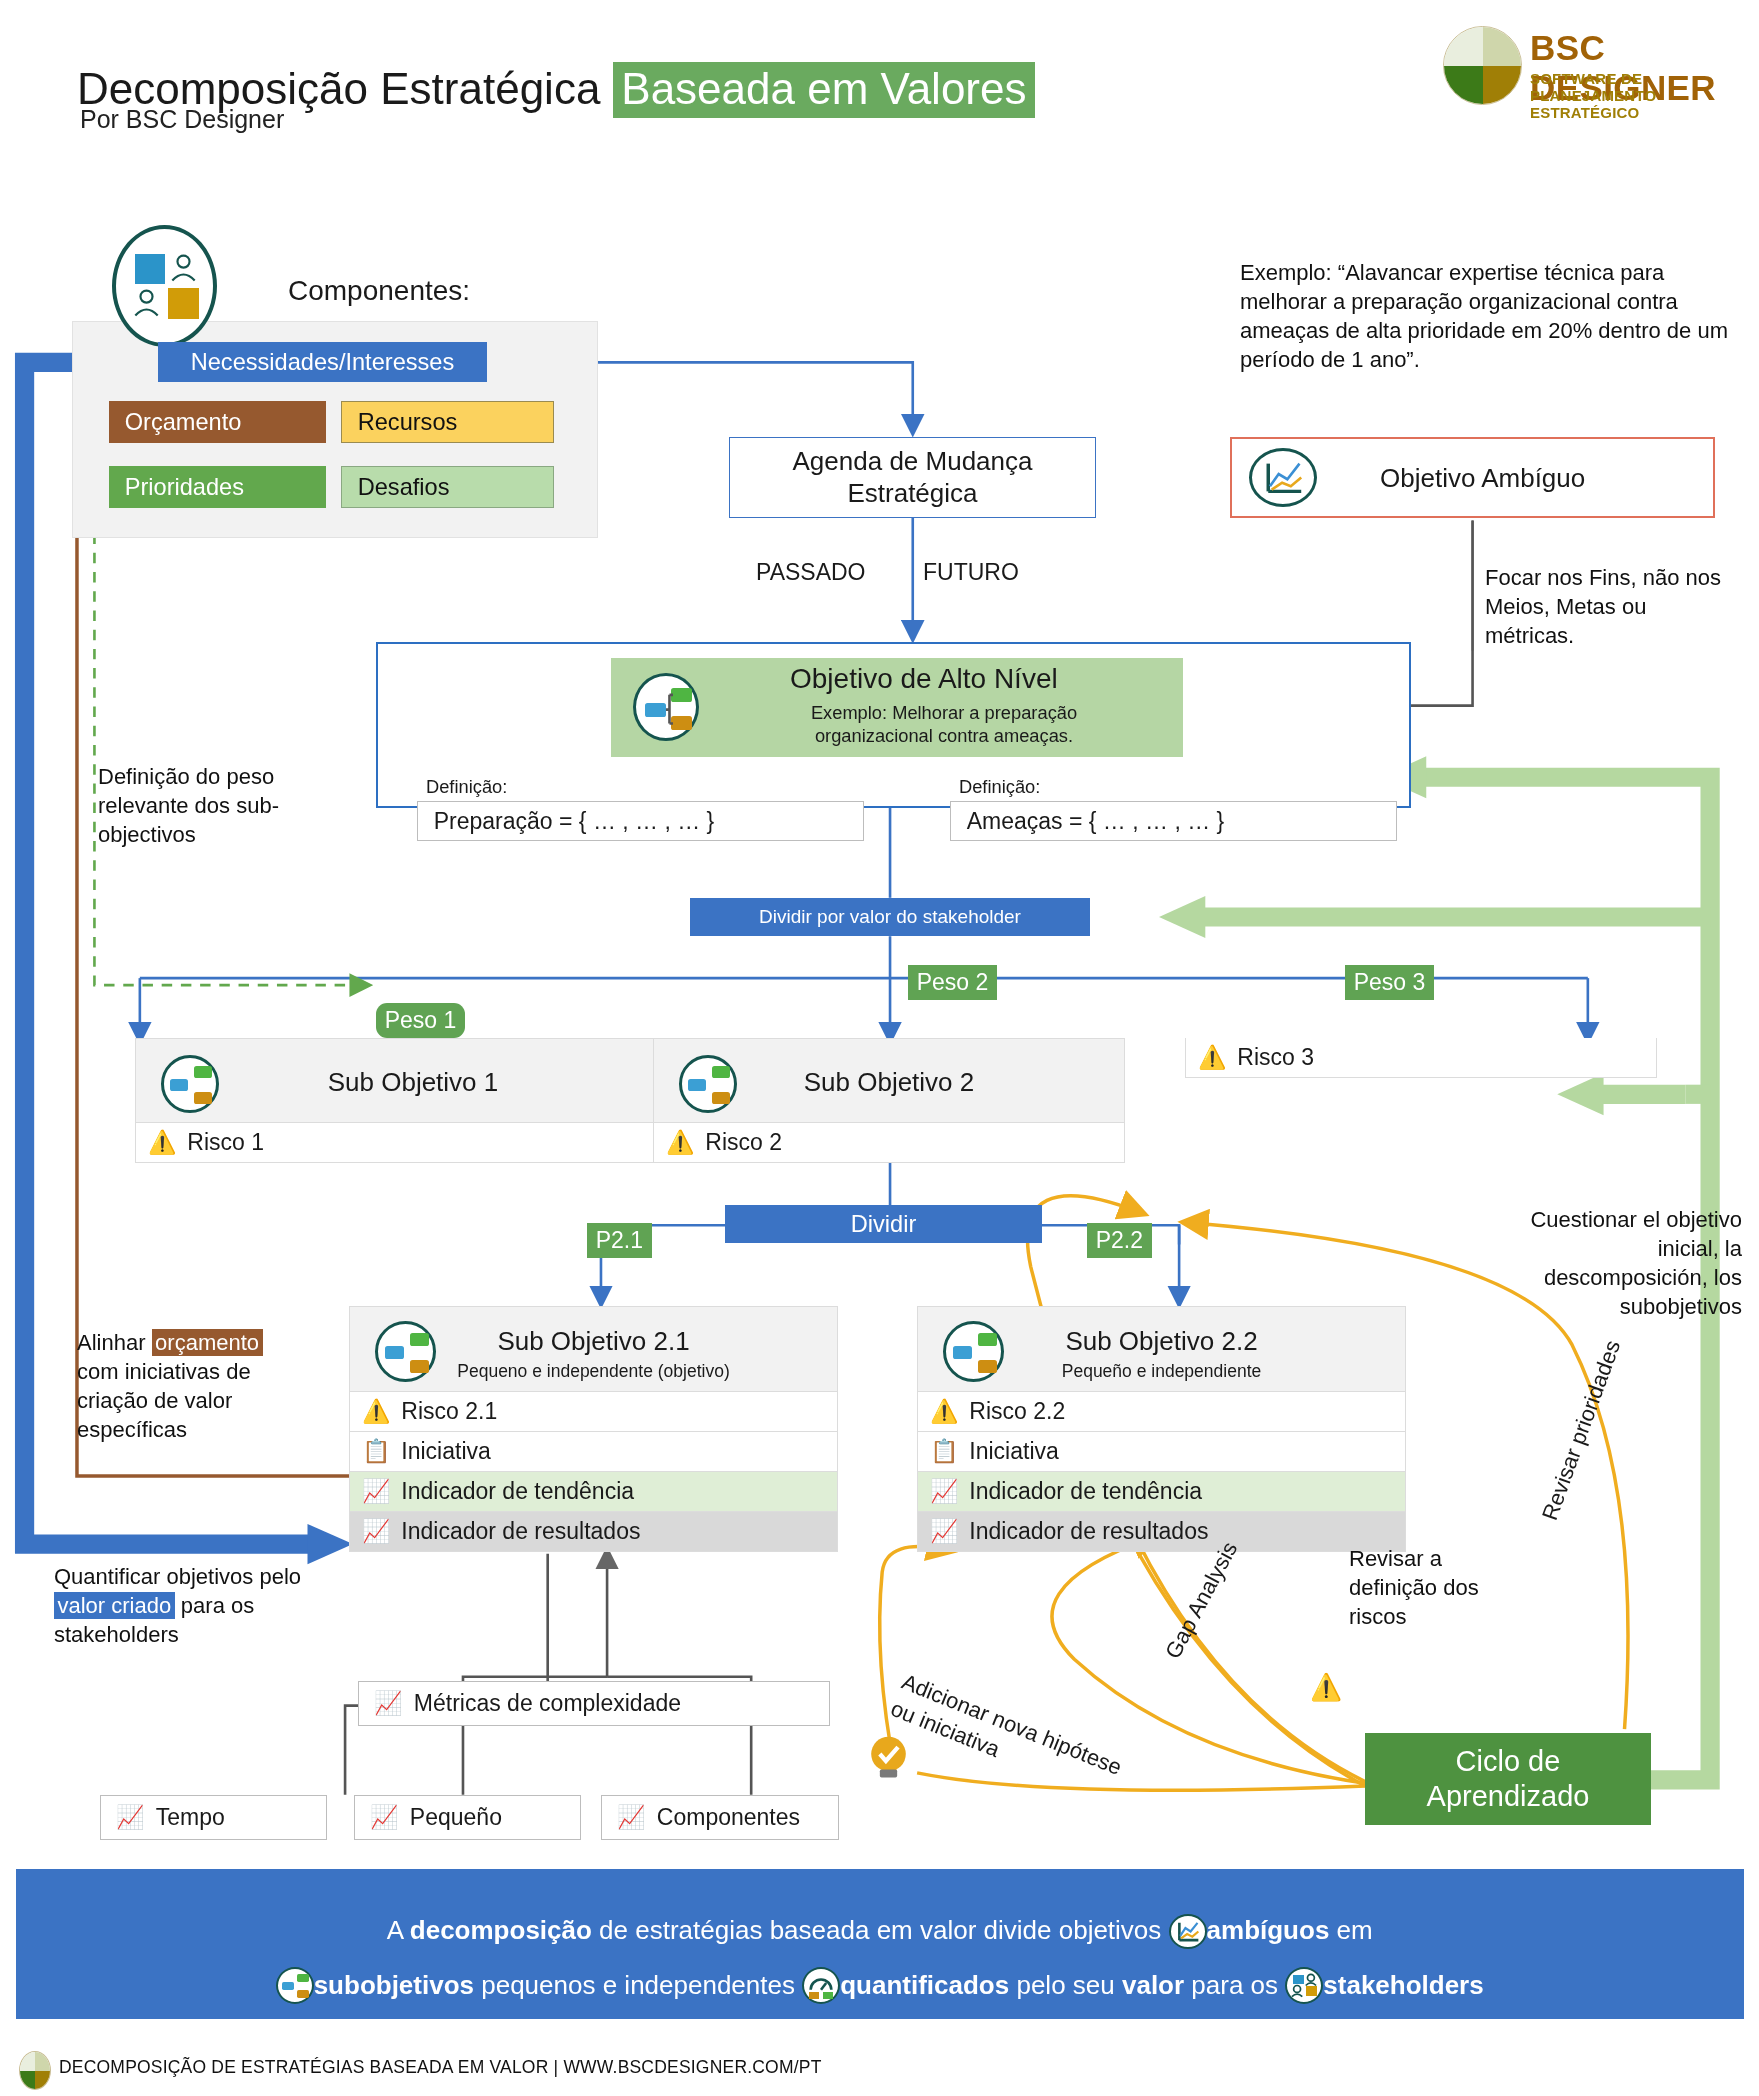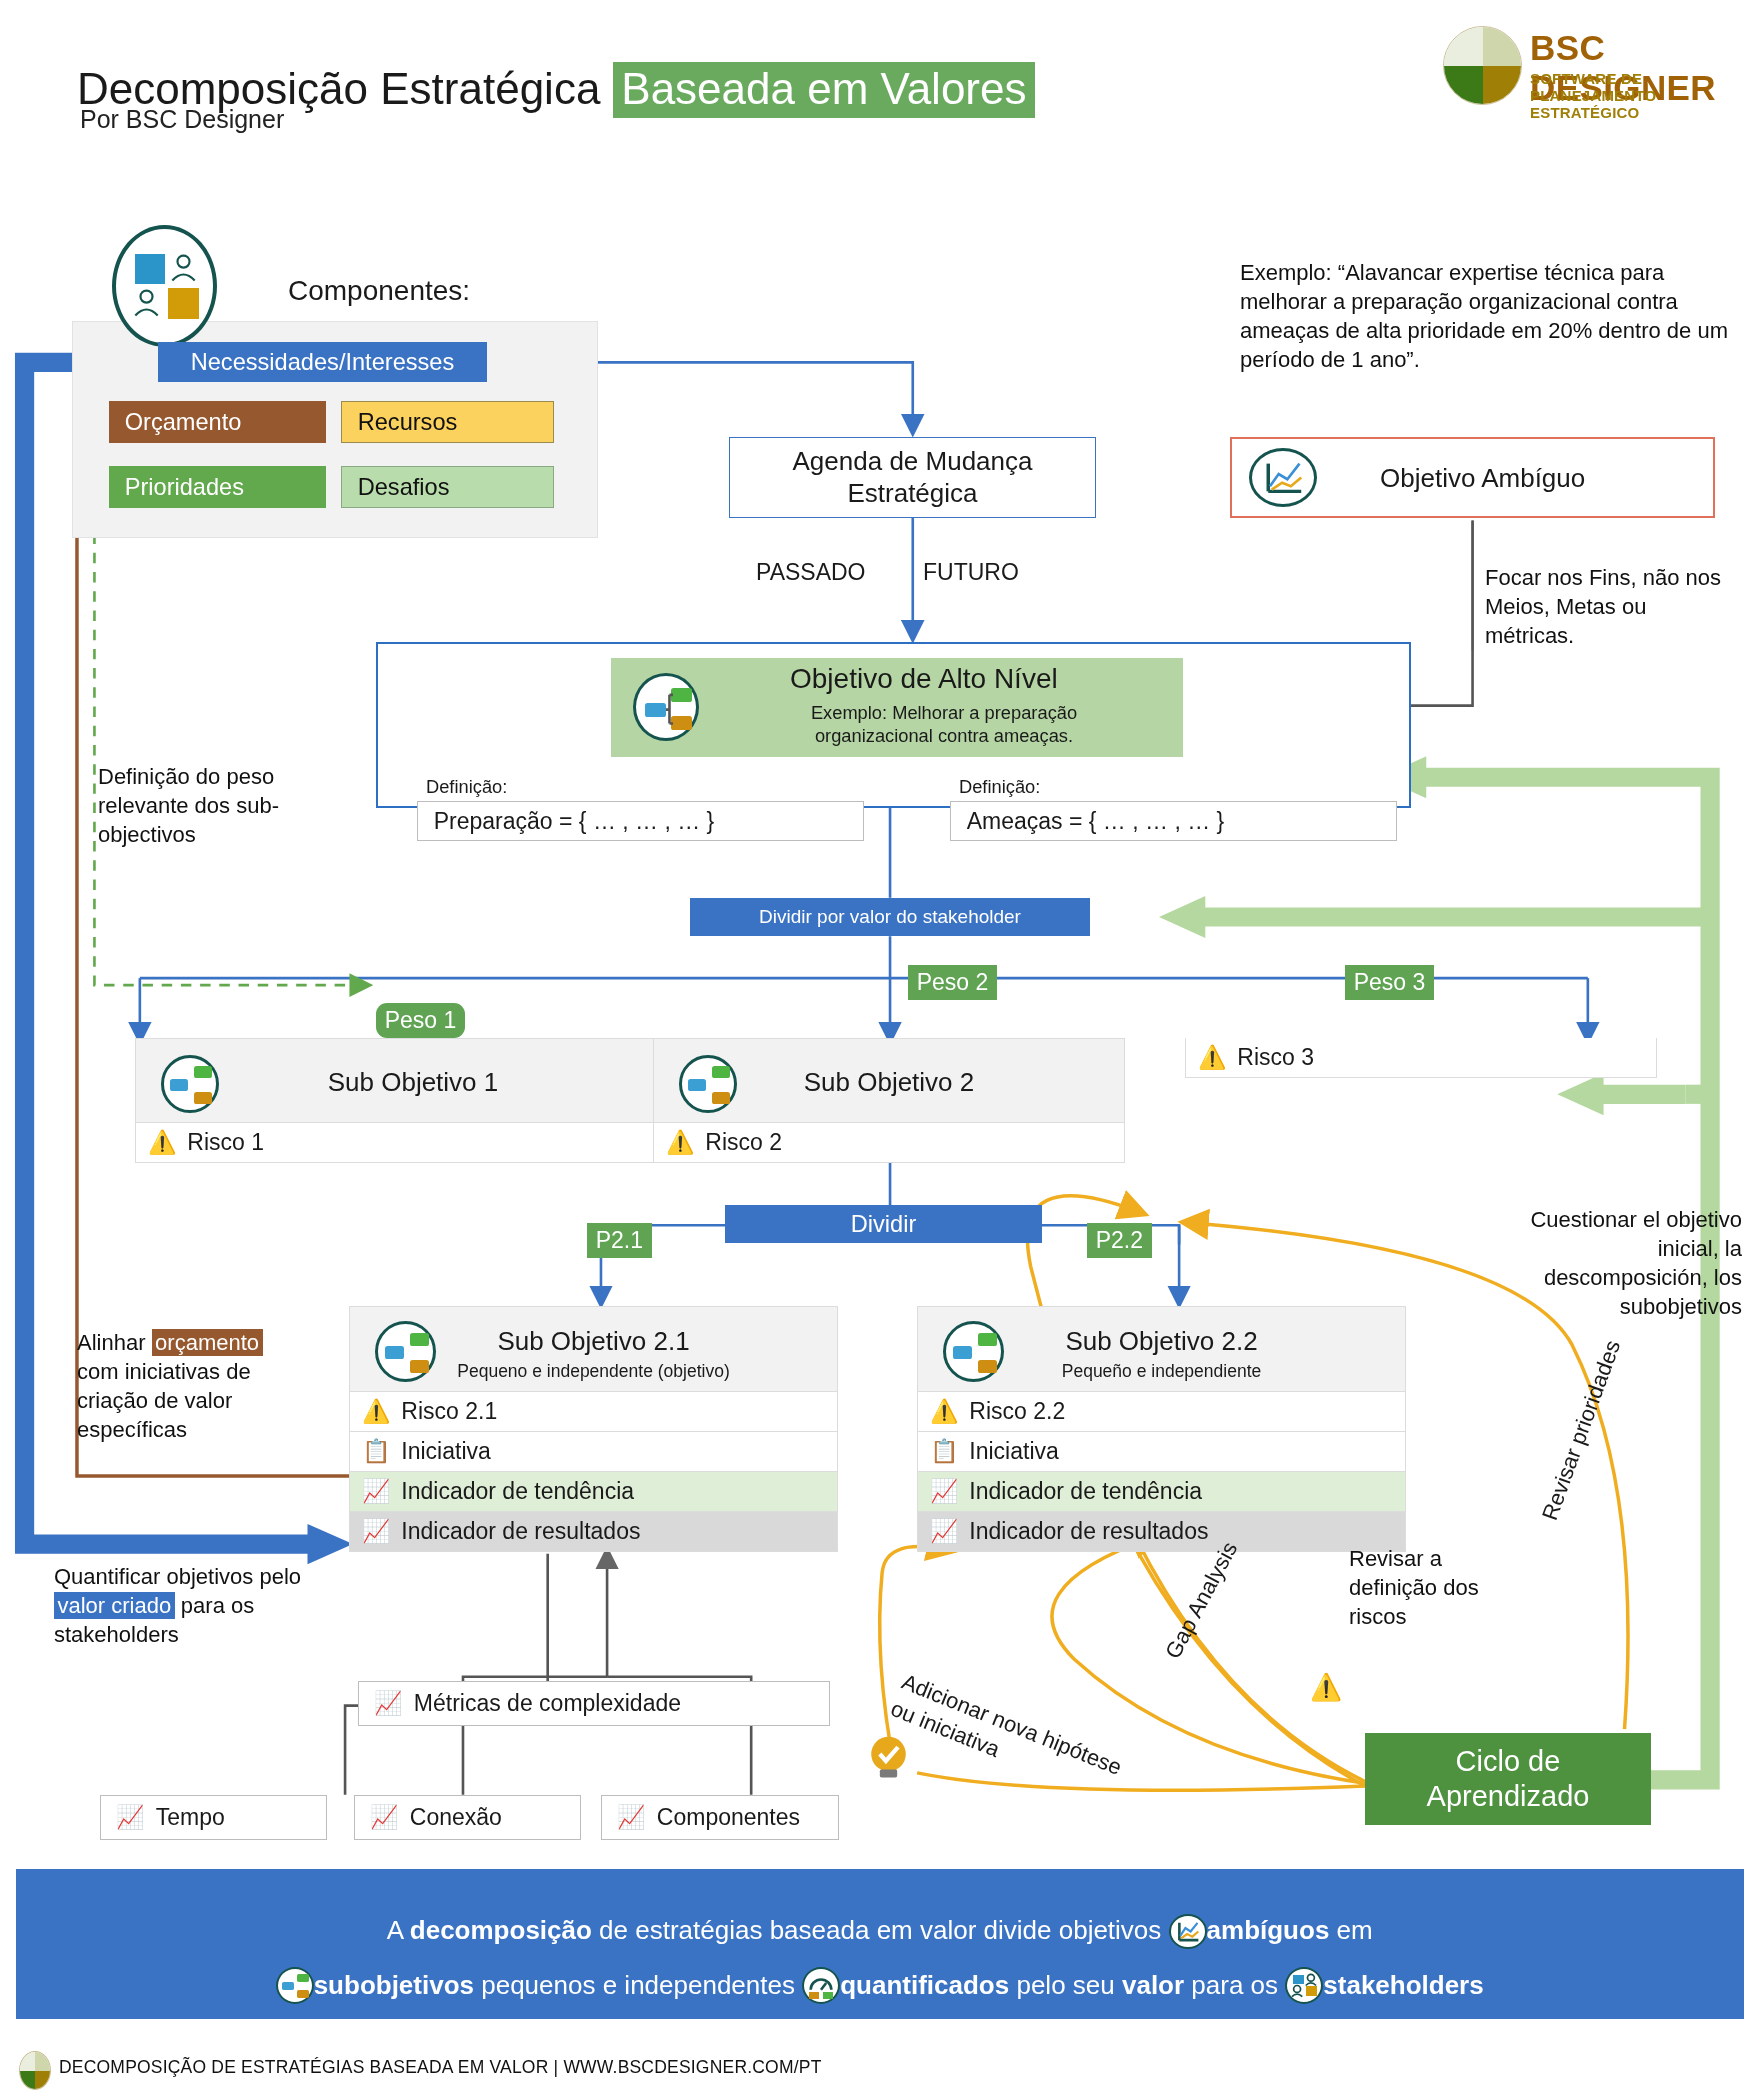--- a/index.html
+++ b/index.html
@@ -350,21 +350,21 @@
 <div class="defbox" style="left:358px;top:1681px;width:472px;height:45px;">
   <span style="margin-right:10.5px;">📈</span>
   <span>Métricas de complexidade</span>
 </div>
 <div class="defbox" style="left:100px;top:1795px;width:227px;height:45px;">
   <span style="margin-right:10.5px;">📈</span>
   <span>Tempo</span>
 </div>
 <div class="defbox" style="left:354px;top:1795px;width:227px;height:45px;">
   <span style="margin-right:10.5px;">📈</span>
-  <span>Conexão</span>
+  <span>Pequeño</span>
 </div>
 <div class="defbox" style="left:601px;top:1795px;width:238px;height:45px;">
   <span style="margin-right:10.5px;">📈</span>
   <span>Componentes</span>
 </div>
 
 <div class="abs note" style="left:1504px;top:1205px;width:238px;text-align:right;">Cuestionar el objetivo inicial, la descomposición, los subobjetivos</div>
 <div class="rot" style="left:1537px;top:1515px;transform:rotate(-70deg);font-size:22px;">Revisar prioridades</div>
 <div class="rot" style="left:1160px;top:1651px;transform:rotate(-62deg);font-size:22px;">Gap Analysis</div>
 <div class="abs note" style="left:1349px;top:1544px;width:148px;">

